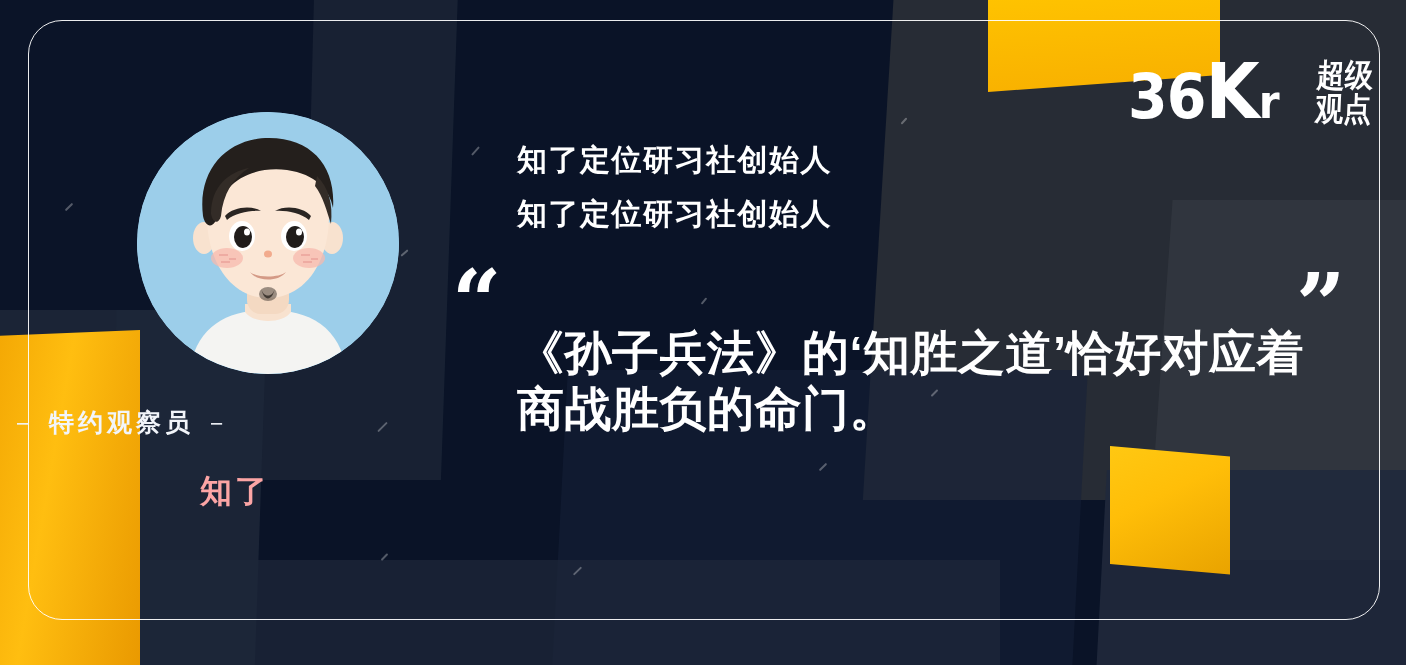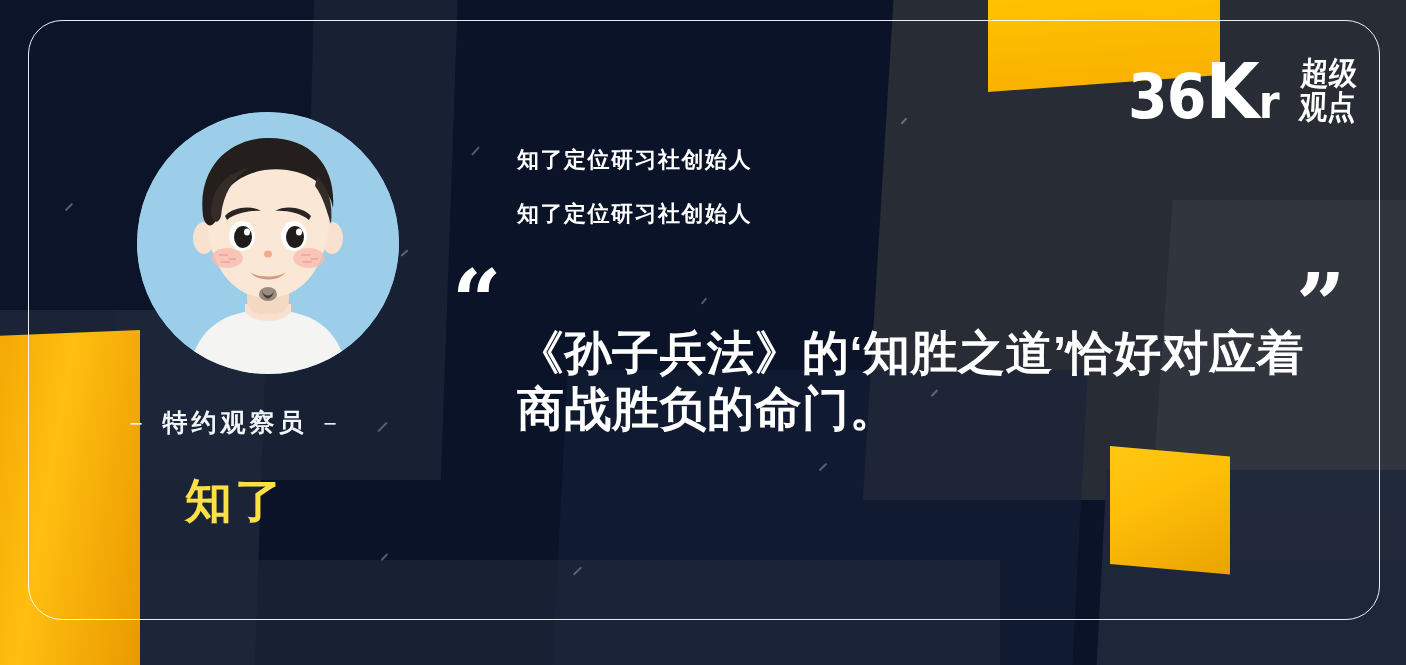--- a/index.html
+++ b/index.html
@@ -112,40 +112,39 @@
   .avatar{
     position:absolute;top:112px;left:137px;
     width:262px;height:262px;border-radius:50%;
     background:#9CCEEA;
     overflow:hidden;
   }
   .avatar svg{display:block;width:262px;height:262px;}
 
   .role{
     position:absolute;top:406px;left:0;width:470px;
-    text-align:center;
     color:#f2f5fa;
     font-size:25px;letter-spacing:4px;font-weight:700;
   }
   .role .dash{display:inline-block;padding:0 10px;font-weight:400;}
 
   .person{
     position:absolute;top:470px;left:0;width:470px;
     text-align:center;
-    color:#fde047;
-    font-size:47px;font-weight:700;letter-spacing:3px;
+    color:#fca5a5;
+    font-size:32px;font-weight:700;letter-spacing:3px;
   }
 
   
   .titles{
     position:absolute;top:133px;left:517px;
     color:#ffffff;
   }
   .titles .tline{
-    font-size:22px;font-weight:700;letter-spacing:1.5px;line-height:54px;
+    font-size:30px;font-weight:700;letter-spacing:1.5px;line-height:54px;
     white-space:nowrap;
   }
 
   .qmark{
     position:absolute;
     color:#ffffff;
     font-family:"DejaVu Serif","Liberation Serif",serif;
     font-size:86px;line-height:1;font-weight:700;
     user-select:none;
   }
@@ -155,21 +154,21 @@
   .quote{
     position:absolute;top:325px;left:517px;width:790px;
     color:#ffffff;
     font-size:47px;font-weight:700;line-height:56px;
     letter-spacing:.5px;
   }
 
   
   .brand{
     position:absolute;top:56px;left:1128px;
-    display:flex;gap:8px;
+    display:flex;align-items:center;gap:24px;
   }
   .brand-36kr{
     color:#ffffff;
     font-size:62px;font-weight:700;line-height:.95;
     letter-spacing:-1px;
     font-family:"DejaVu Sans","Liberation Sans",sans-serif;
     transform:scaleX(.92);
     transform-origin:left center;
   }
   .brand-36kr .k{font-size:76px;}

